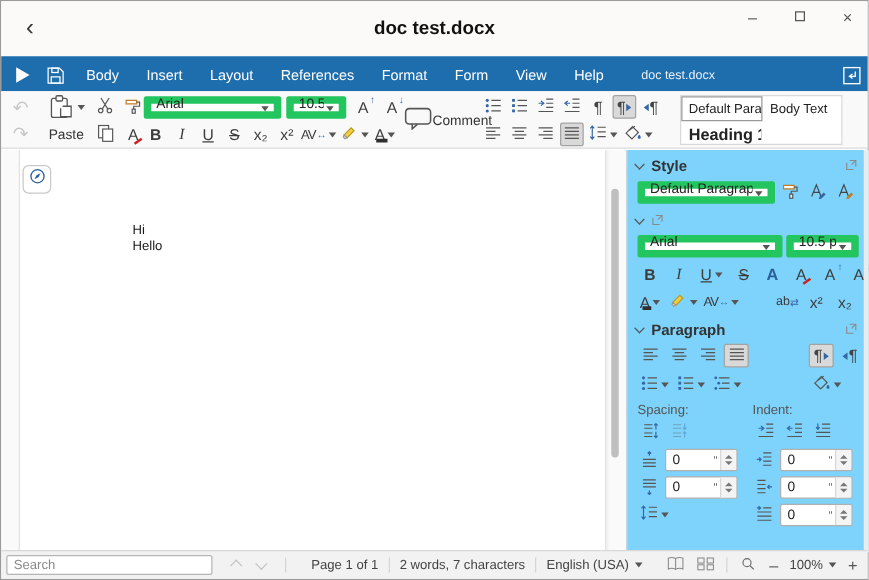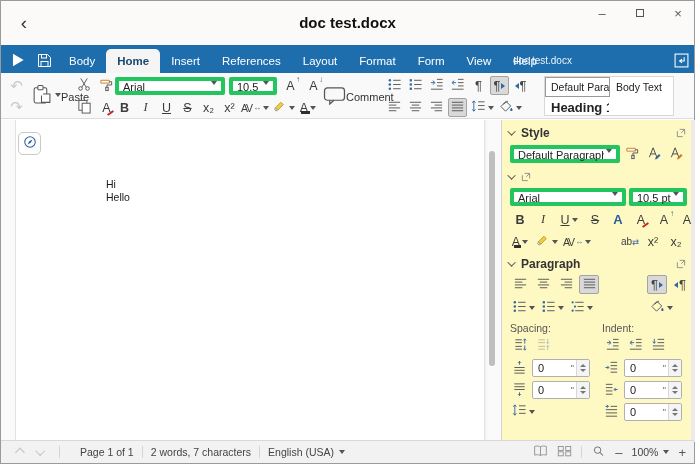--- a/index.html
+++ b/index.html
@@ -26,30 +26,30 @@
 
   
   .toolbar{position:absolute;left:0;top:72px;right:0;height:46px;background:#f9f9f9;border-bottom:1px solid #dcdcdc}
   .tbtn{display:flex;align-items:center;justify-content:center;width:19px;height:19px;border:1px solid transparent;border-radius:2px;cursor:pointer;font-size:12.5px;color:#3c3c3c}
   .tbtn svg{width:15px;height:15px}
   .tbtn.sel{background:#d9d9d9;border-color:#a3a3a3}
   .tbtn.dis{opacity:.38;cursor:default}
   .caret{width:0;height:0;border-left:3.5px solid transparent;border-right:3.5px solid transparent;border-top:4px solid #555;display:inline-block;margin-left:2px}
   .g-undoredo{position:absolute;left:6px;top:3px;display:flex;flex-direction:column;gap:2px;font-size:15px}
   .g-undoredo .tbtn{font-size:15px;color:#777}
-  .g-paste{position:absolute;left:30px;top:2px;width:44px;height:42px;display:flex;flex-direction:row;align-items:center;cursor:pointer;border-radius:2px}
+  .g-paste{position:absolute;left:30px;top:2px;width:44px;height:42px;display:flex;flex-direction:column;align-items:center;cursor:pointer;border-radius:2px}
   .g-paste .picon{display:flex;align-items:flex-start}
   .g-paste svg{width:21px;height:21px}
   .g-paste .caret{margin-top:9px;margin-left:3px}
   .plabel{font-size:11px;color:#333;margin-top:1px}
   .col2{display:flex;flex-direction:column;gap:3px}
   .g-cutcopy{position:absolute;left:74px;top:3px}
   .g-clone{position:absolute;left:96px;top:3px}
   .g-fonts{position:absolute;left:114px;top:3px}
-  .combo{height:18px;background:#fff;border:4px solid #22c55e;border-radius:2px;display:flex;align-items:flex-start;padding:0 4px;font-size:11px;color:#222;cursor:pointer}
+  .combo{height:18px;background:#fff;border:6px solid #22c55e;border-radius:2px;display:flex;align-items:flex-end;padding:0 4px;font-size:11px;color:#222;cursor:pointer}
   .combo .cval{flex:1;overflow:hidden;white-space:nowrap}
   .frow1{display:flex;gap:4px;align-items:center}
   .frow2{display:flex;gap:2px;align-items:center;margin-top:3px}
   .fname{width:110px}
   .fsize{width:48px}
   .bold{font-weight:bold}.ital{font-style:italic;font-family:"Liberation Serif",serif}.undl{text-decoration:underline}.strk{text-decoration:line-through}
   .avbtn{width:28px}
   .avbtn .avt{font-size:10.5px;letter-spacing:-1px}
   .avbtn .lr{font-size:8px;color:#3465a4;margin-left:1px}
   .grow{position:relative}
@@ -74,21 +74,21 @@
 
   
   .docarea{position:absolute;left:0;top:119px;width:500px;height:322px;background:#fafafa;overflow:hidden}
   .page{position:absolute;left:14px;top:0;width:470px;height:322px;background:#fff;border:1px solid #e2e2e2;border-top:none;box-shadow:1px 0 2px rgba(0,0,0,.05)}
   .nav-btn{position:absolute;left:17px;top:12px;width:23px;height:23px;background:#fff;border:1px solid #c9c9c9;border-radius:5px;display:flex;align-items:center;justify-content:center;cursor:pointer}
   .nav-btn svg{width:14px;height:14px}
   .doc-text{position:absolute;left:90px;top:58px;font-size:10.5px;line-height:13px;color:#1a1a1a}
   .vscroll{position:absolute;left:488px;top:31px;width:6px;height:215px;background:#bfbfbf;border-radius:3px;cursor:pointer}
 
   
-  .sidebar{position:absolute;left:500px;top:119px;width:195px;height:322px;background:#fef9c3;border-left:1px solid #d2d2d2}
+  .sidebar{position:absolute;left:500px;top:119px;width:195px;height:322px;background:#7dd3fc;border-left:1px solid #d2d2d2}
   .sb-scroll{position:absolute;right:0;top:0;width:5px;height:100%;background:#ebebeb}
   .sec-head{position:absolute;left:8px;right:10px;height:15px;display:flex;align-items:center;gap:5px}
   .chev{width:6px;height:6px;border-left:1.4px solid #555;border-bottom:1.4px solid #555;transform:rotate(-45deg) translateY(-2px);display:inline-block}
   .sec-title{font-size:12px;font-weight:bold;color:#333;flex:1}
   .sec-head svg{width:10px;height:10px;cursor:pointer}
   .sb-row{position:absolute;display:flex;align-items:center;gap:3px}
   .sbtnrow .tbtn{width:20px;height:19px}
   .spinwrap{display:flex;align-items:center;gap:3px}
   .spin{width:58px;height:18px;background:#fff;border:1px solid #b0b0b0;border-radius:2px;display:flex;align-items:center;padding-left:5px;font-size:11px;color:#222;cursor:text}
   .spin .sv{flex:1}
@@ -143,24 +143,23 @@
   <div class="menubar">
     <span class="mb-logo"><svg viewBox="0 0 16 16">
           <path d="M3.5 2.5 L13 8 L3.5 13.5 Z" fill="#ffffff"></path>
         </svg></span>
     <span class="mb-save"><svg viewBox="0 0 15 15">
           <path d="M1.5 1.5h9l3 3v9h-12z" fill="none" stroke="#fff"></path>
           <rect x="4" y="8.5" width="7" height="5" fill="none" stroke="#fff"></rect>
           <rect x="4.5" y="1.5" width="5" height="3.5" fill="none" stroke="#fff"></rect>
         </svg></span>
     <span class="mb-tab">Body</span>
-    <span class="mb-tab active">Home</span>
     <span class="mb-tab">Insert</span>
+    <span class="mb-tab">Layout</span>
     <span class="mb-tab">References</span>
-    <span class="mb-tab">Layout</span>
     <span class="mb-tab">Format</span>
     <span class="mb-tab">Form</span>
     <span class="mb-tab">View</span>
     <span class="mb-tab">Help</span>
     <span class="mb-docname">doc test.docx</span>
     <span class="mb-collapse"><svg viewBox="0 0 14 14">
           <rect x="1" y="1" width="12" height="12" fill="none" stroke="#fff"></rect>
           <path d="M9.5 4v3.5h-4 M7.5 5.8 L5.2 7.5 l2.3 1.7" fill="none" stroke="#fff"></path>
         </svg></span>
   </div>
@@ -677,20 +676,21 @@
           <span class="sbtns">
             <i class="ca up"></i>
             <i class="ca dn"></i>
           </span>
         </div>
     </div>
     <div class="sb-scroll"></div>
   </div>
 
   <div class="statusbar">
+    <input class="search" placeholder="Search" style="">
     <span style="margin-left:14px" class="schev up"></span>
     <span style="margin-left:16px" class="schev dn"></span>
     <span class="ssep" style="margin-left:14px"></span>
     <span class="sitem" style="margin-left:20px">Page 1 of 1</span>
     <span class="ssep" style="margin-left:8px"></span>
     <span class="sitem" style="margin-left:8px">2 words, 7 characters</span>
     <span class="ssep" style="margin-left:8px"></span>
     <span class="sitem" style="margin-left:8px">
         <span>English (USA)</span>
         <span class="caret"></span>

